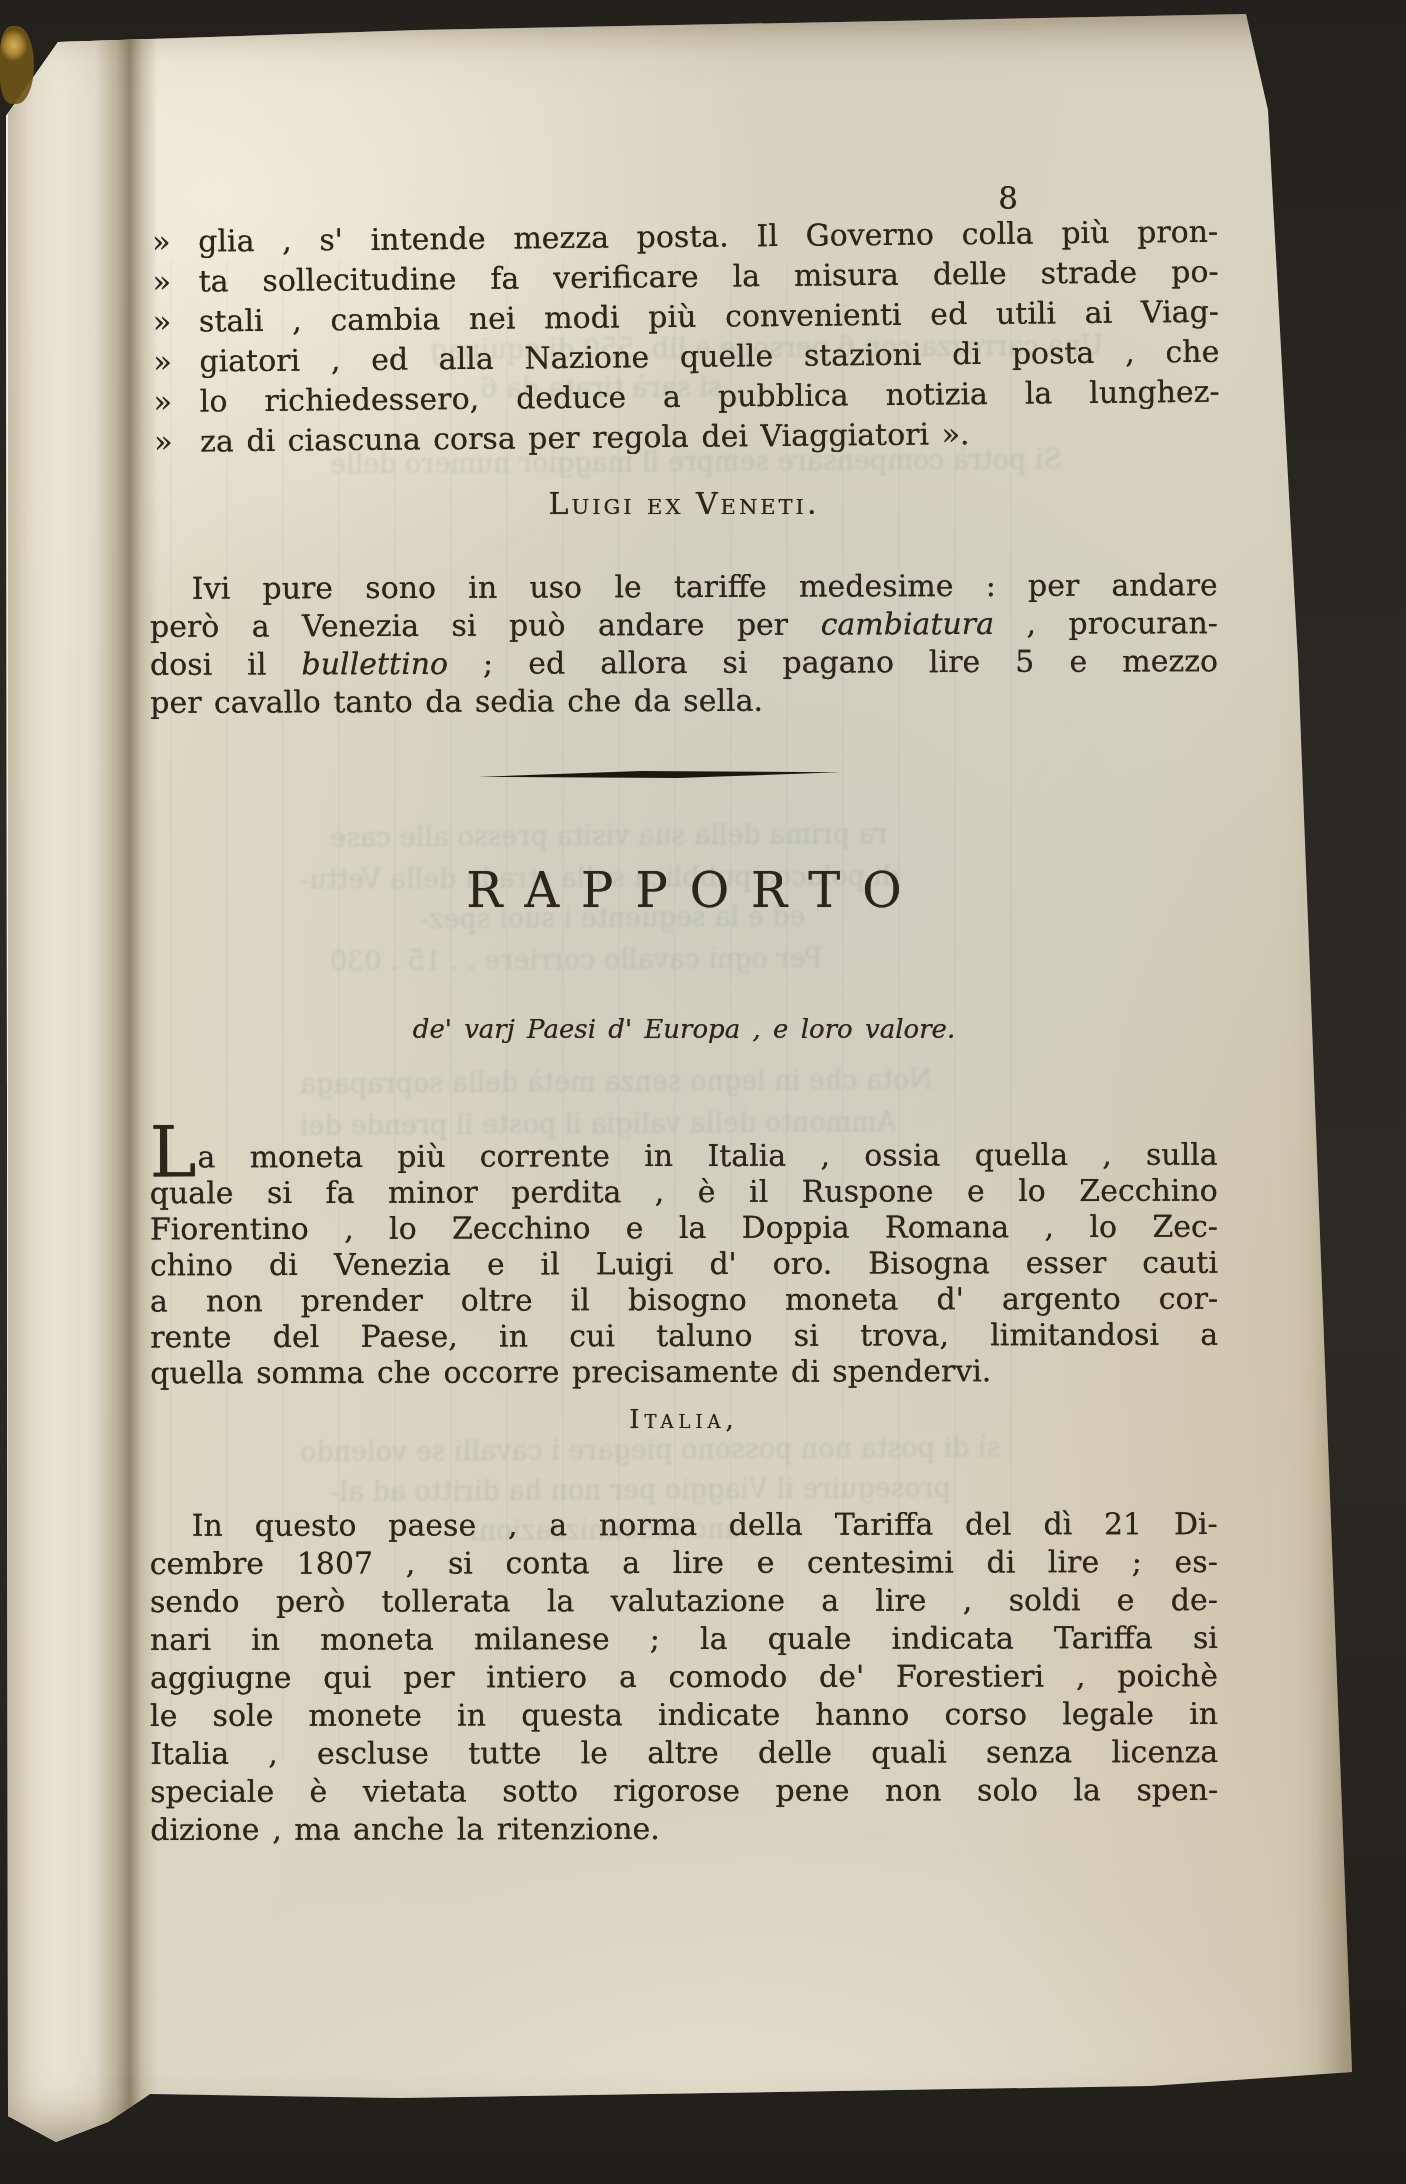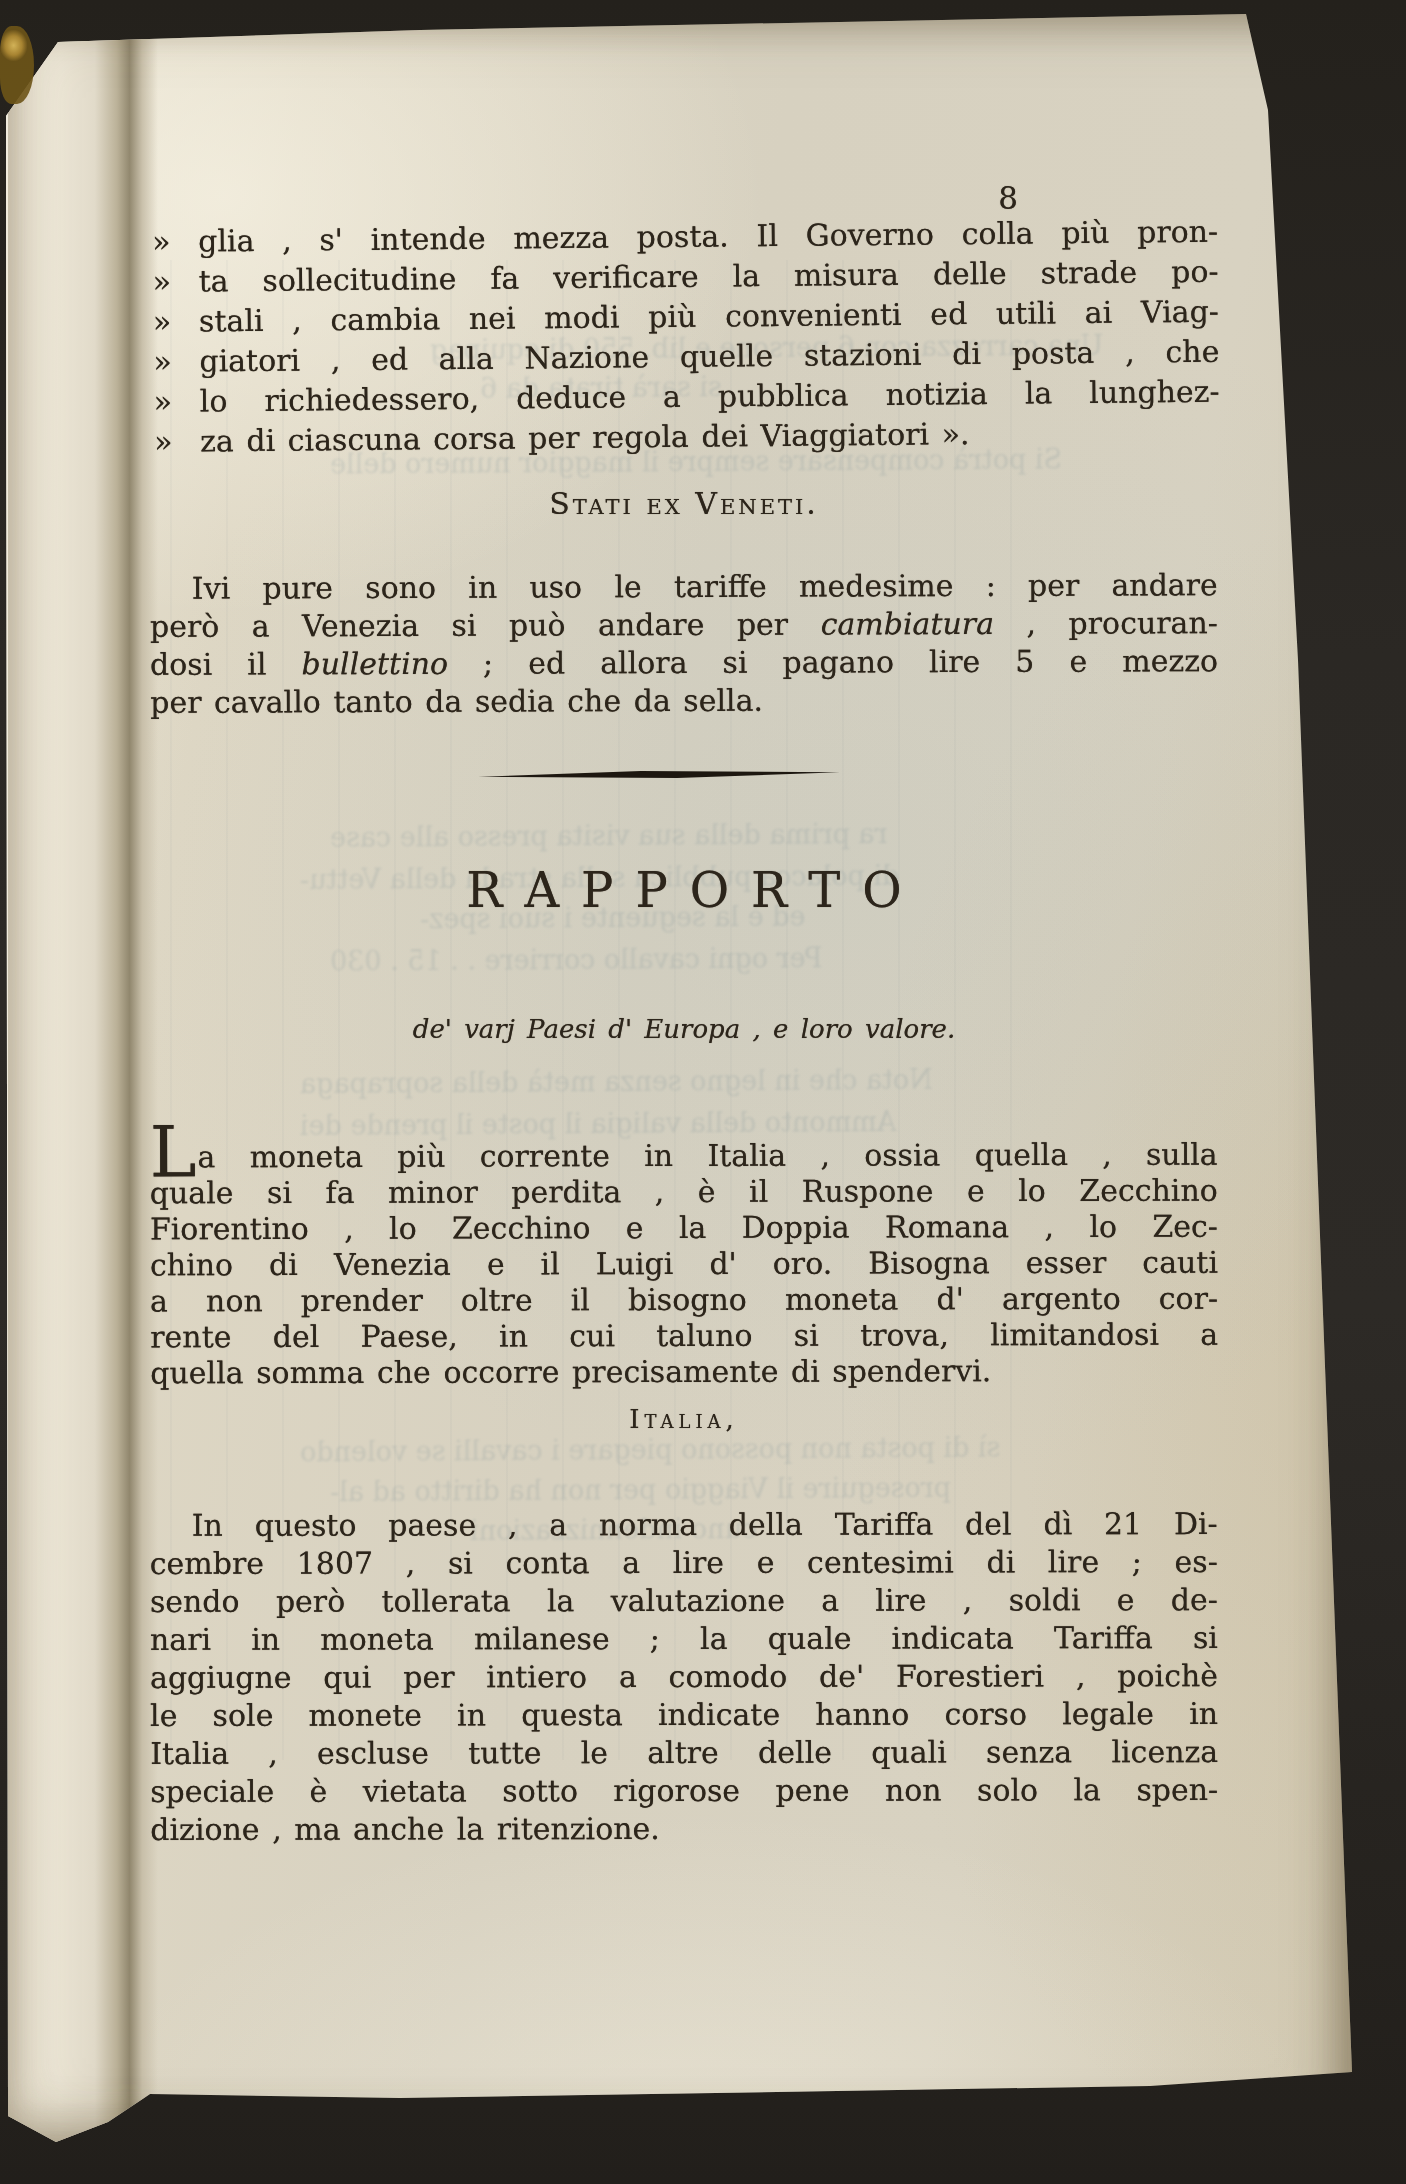--- a/index.html
+++ b/index.html
@@ -115,21 +115,21 @@
       <div class="qline">
         <span class="qmark">»</span>
         <span class="qtext just">lo richiedessero, deduce a pubblica notizia la lunghez-</span>
       </div>
       <div class="qline">
         <span class="qmark">»</span>
         <span class="qtext noj">za di ciascuna corsa per regola dei Viaggiatori ».</span>
       </div>
     </div>
 
-    <div class="heading stati ink">Stati ex Veneti.</div>
+    <div class="heading stati ink">Luigi ex Veneti.</div>
 
     <div class="col ivi ink">
       <div class="line just">Ivi pure sono in uso le tariffe medesime : per andare</div>
       <div class="line just"><span>però a Venezia si può andare per </span><span class="it">cambiatura</span><span> , procuran-</span></div>
       <div class="line just"><span>dosi il </span><span class="it">bullettino</span><span> ; ed allora si pagano lire 5 e mezzo</span></div>
       <div class="line noj">per cavallo tanto da sedia che da sella.</div>
     </div>
 
     <div class="divider"></div>
 

